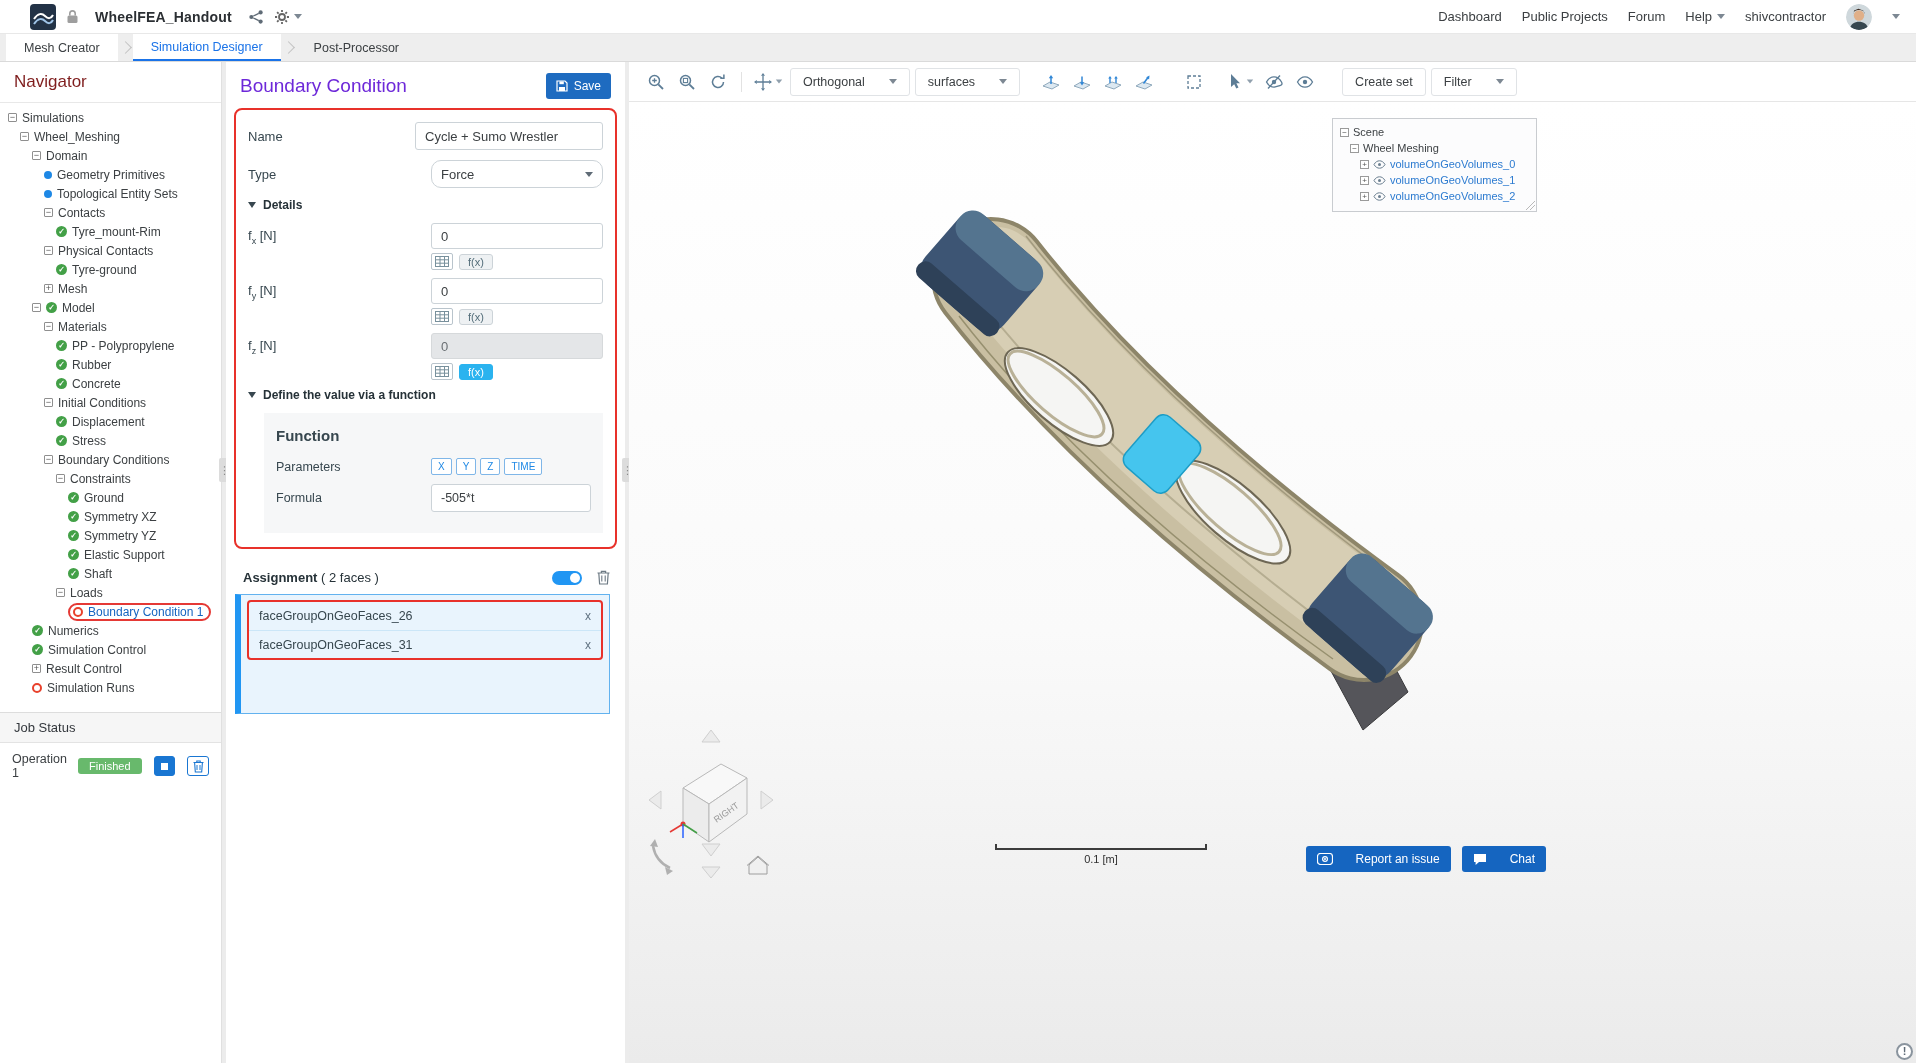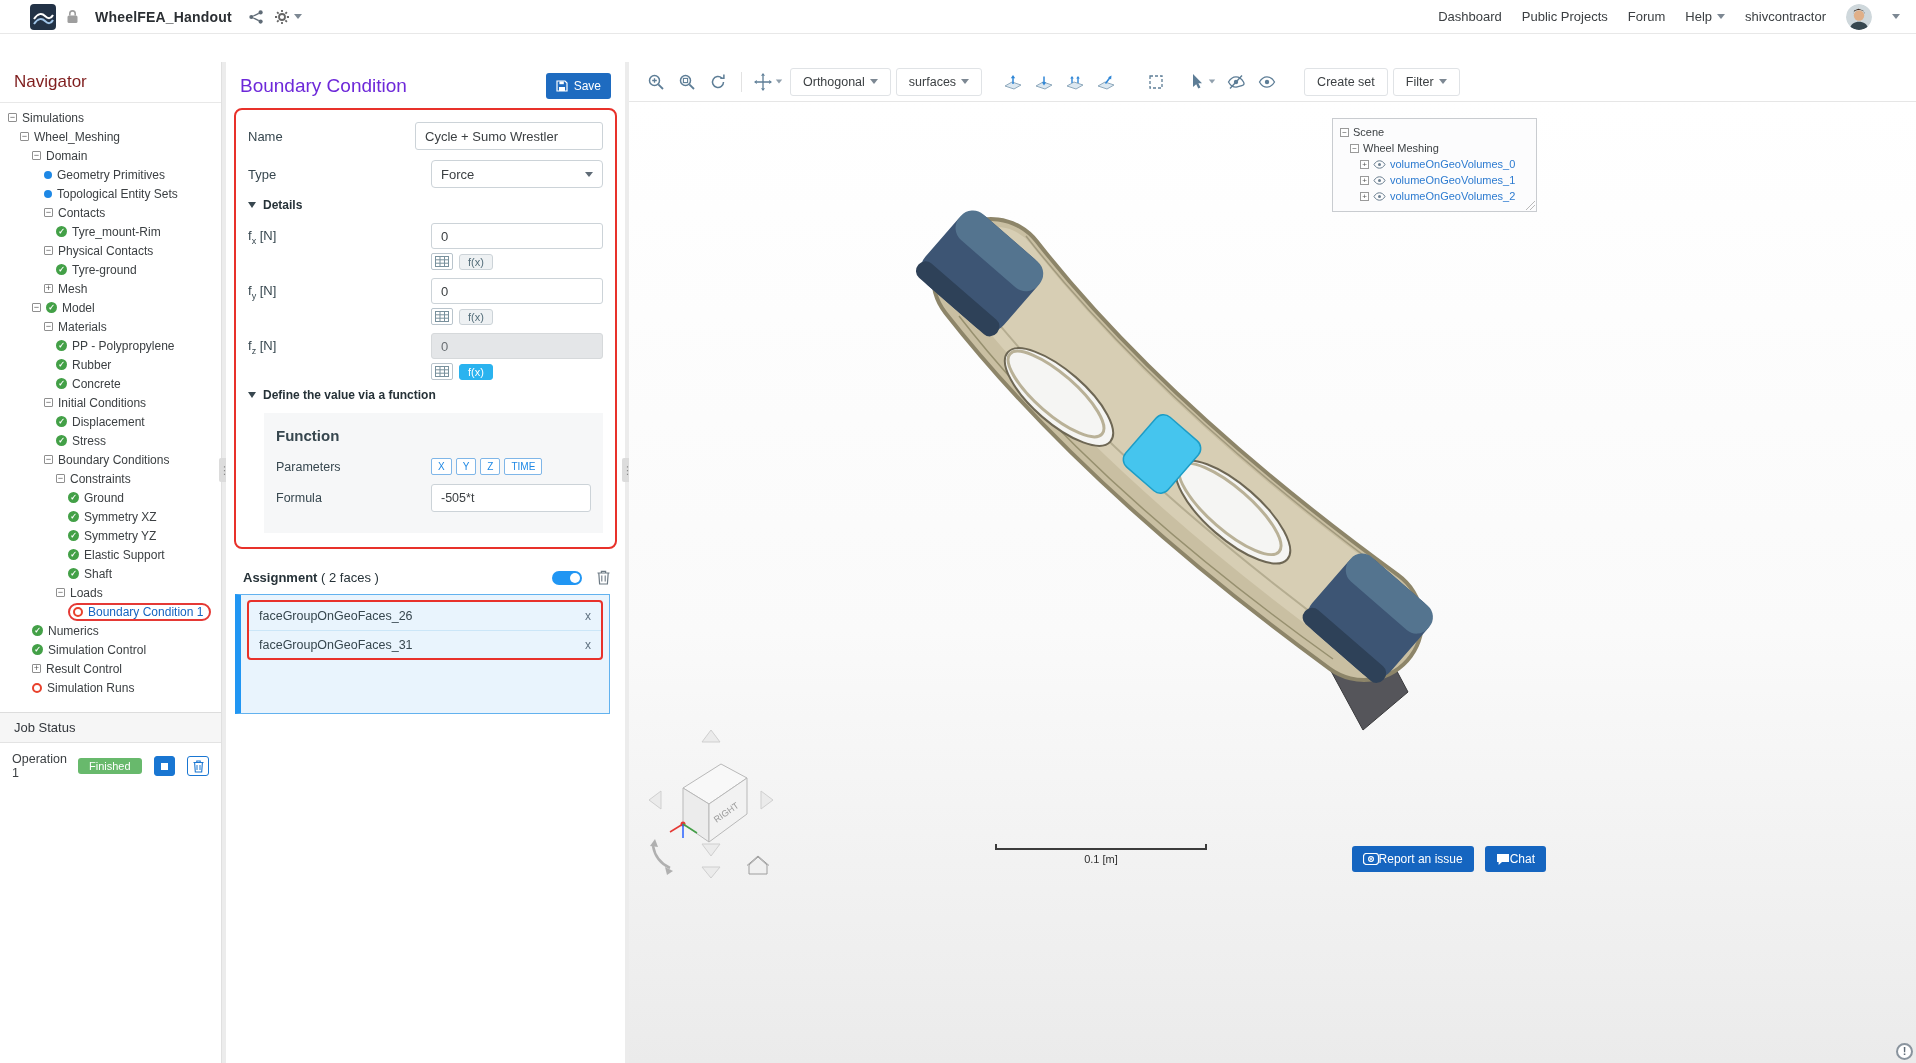--- a/index.html
+++ b/index.html
@@ -66,21 +66,21 @@
   .p-head { display:flex; align-items:center; justify-content:space-between; padding:11px 14px 9px; }
   .p-title { font-size:19px; font-weight:400; color:#6d28d9; }
   .save-btn { background:#1e6bc0; color:#fff; border:none; border-radius:3px; font-size:12px; padding:6px 10px;
               display:flex; align-items:center; gap:6px; cursor:pointer; }
   .redbox { border:2px solid #e8312a; border-radius:8px; }
   .form { margin:0 8px; padding:12px 12px 2px; }
   .frow { display:flex; align-items:center; margin-bottom:10px; }
   .frow label { flex:1; font-size:13px; color:#37474f; }
   .tinput { width:188px; height:28px; border:1px solid #ccd3d8; border-radius:3px; padding:0 9px; font-size:13px;
             color:#3c4043; background:#fff; font-family:inherit; }
-  .select { width:172px; height:28px; border:1px solid #ccd3d8; border-radius:4px; display:flex; align-items:center;
+  .select { width:172px; height:28px; border:1px solid #ccd3d8; border-radius:10px; display:flex; align-items:center;
             justify-content:space-between; padding:0 9px; font-size:13px; color:#3c4043; cursor:pointer; background:#fff; }
   .select .caret { border-top-color:#5f6b76; }
   .sect { display:flex; align-items:center; gap:7px; font-size:12px; font-weight:700; color:#263238; margin:2px 0 11px; }
   .tri { width:0; height:0; border-left:4.5px solid transparent; border-right:4.5px solid transparent;
          border-top:6px solid #37474f; display:inline-block; }
   .field-row { display:flex; margin-bottom:8px; }
   .flabel { flex:1; font-size:13px; color:#37474f; padding-top:5px; }
   .flabel sub { font-size:9px; }
   .fctrl { width:172px; }
   .finput { width:100%; height:26px; border:1px solid #ccd3d8; border-radius:3px; padding:0 9px; font-size:13px;
@@ -115,42 +115,42 @@
 
   
   .viewport { flex:1; min-width:0; display:flex; flex-direction:column; background:#fff; }
   .vtoolbar { height:40px; flex:none; border-bottom:1px solid #e6e6e6; display:flex; align-items:center; gap:5px;
               padding:0 14px; background:#fff; }
   .vt-sep { width:1px; height:20px; background:#e2e2e2; margin:0 5px; }
   .icon-btn { min-width:26px; height:26px; display:flex; align-items:center; justify-content:center; gap:3px;
               color:#5d7d96; background:none; border:none; cursor:pointer; padding:0 2px; }
   .icon-btn .caret { border-top-color:#90a0ad; transform:scale(.8); }
   .vbtn { height:28px; border:1px solid #e0e3e6; background:#fff; border-radius:3px; font-size:12.5px; color:#3c4043;
-          display:flex; align-items:center; gap:5px; padding:0 12px; cursor:pointer; }
+          display:flex; align-items:center; gap:24px; padding:0 12px; cursor:pointer; }
   .sp8 { width:8px; } .sp14 { width:14px; }
   .canvas { flex:1; position:relative; overflow:hidden;
             background:linear-gradient(180deg,#ffffff 0%,#fafafa 55%,#ebebeb 100%); }
   .model { position:absolute; left:0; top:0; width:1288px; height:961px; }
 
   .scenetree { position:absolute; top:16px; right:379px; width:205px; background:rgba(252,252,253,.95);
                border:1px solid #c9ccd0; padding:5px 7px 7px; font-size:11px; color:#3c4043; }
   .st-row { display:flex; align-items:center; gap:4px; height:16px; white-space:nowrap; cursor:pointer; }
   .st-tgl { flex:none; width:9px; height:9px; border:1px solid #9a9a9a; font-size:8px; line-height:7px; text-align:center;
             color:#555; background:#fff; }
   .st-vol { color:#2d7bd0; }
   .st-grip { position:absolute; right:1px; bottom:1px; width:10px; height:10px;
              background:linear-gradient(135deg,transparent 50%,#b9b9b9 50%,#b9b9b9 58%,transparent 58%,transparent 70%,#b9b9b9 70%,#b9b9b9 78%,transparent 78%); }
 
   .navcube { position:absolute; left:14px; top:624px; width:136px; height:158px; }
   .scalebar { position:absolute; left:366px; top:742px; width:212px; text-align:center; }
   .sb-line { height:6px; border-bottom:2px solid #3c3c3c; border-left:2px solid #3c3c3c; border-right:2px solid #3c3c3c; }
   .sb-label { margin-top:3px; font-size:11px; color:#2f2f2f; }
   .vbuttons { position:absolute; top:744px; right:370px; display:flex; gap:11px; }
   .bluebtn { background:#1565c0; color:#fff; border:none; border-radius:3px; font-size:12px; padding:6px 11px;
-             display:flex; align-items:center; gap:0; cursor:pointer; }
+             display:flex; align-items:center; gap:23px; cursor:pointer; }
   .corner-alert { position:absolute; right:3px; bottom:3px; width:17px; height:17px; border:2px solid #8a949e;
                   border-radius:50%; color:#5f6b76; font-size:11px; font-weight:bold; text-align:center;
                   line-height:13px; background:#fff; }
 </style>
 </head>
 <body>
 
 <div class="root">
 
   <header class="topbar">
@@ -202,20 +202,33 @@
           <rect width="26" height="26" fill="#cfd8dc"></rect>
           <circle cx="13" cy="11.5" r="5.2" fill="#e0b089"></circle>
           <path d="M7.4 10c-.4-5.4 11.6-5.4 11.2 0l-1.4-3.4-4.8-1.8-4.3 1.6z" fill="#3c2b20"></path>
           <path d="M3.5 26c1-6.4 5.2-8.2 9.5-8.2s8.5 1.8 9.5 8.2z" fill="#37474f"></path>
         </g>
       </svg>
       <span class="caret"></span>
     </div>
   </header>
 
+  <nav class="tabbar">
+    <div class="tab">
+        <span>Mesh Creator</span>
+      </div>
+    <span class="chev"></span>
+    <div class="tab active">
+        <span>Simulation Designer</span>
+      </div>
+    <span class="chev"></span>
+    <div class="tab gray">
+        <span>Post-Processor</span>
+      </div>
+  </nav>
 
   <div class="main">
 
     <aside class="navigator">
       <div class="nav-head">Navigator</div>
       <div class="tree">
           <div class="tree-row">
             <span class="indent" style="width: 8px;"></span>
             <span class="tgl">−</span>
             <span class="lbl">Simulations</span>

